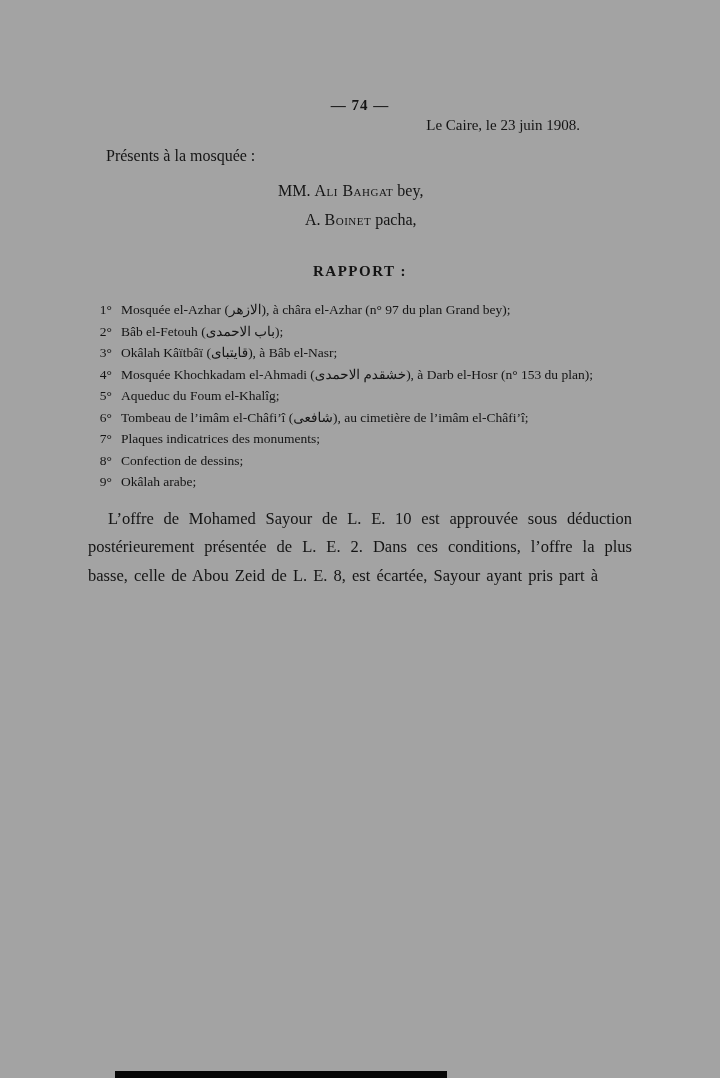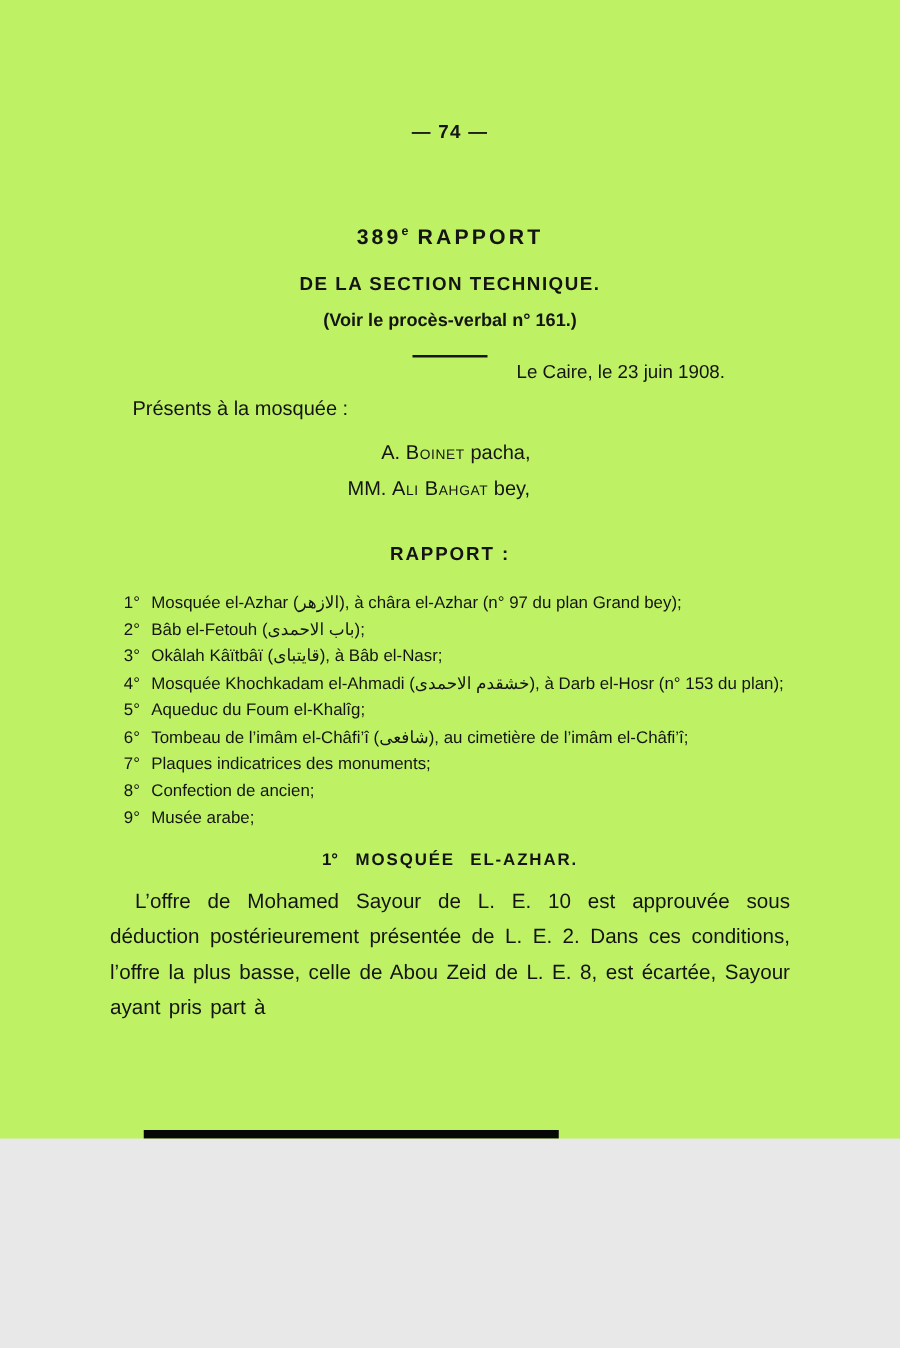--- a/index.html
+++ b/index.html
@@ -1,23 +1,23 @@
 <!DOCTYPE html>
 <html lang="fr"><head>
 <meta charset="utf-8">
 <style>
   html,body { margin:0; padding:0; background:#e8e8e8; }
   .page {
     position: relative;
     width: 720px;
-    height: 911px;
+    height: 1078px;
     margin: 0 auto;
-    background: #bef264;
+    background: #a3a3a3;
     color: #141414;
-    font-family: Liberation Sans, sans-serif;
+    font-family: Liberation Serif, serif;
     overflow: hidden;
   }
   .content { padding: 0 88px; }
 
   .page-number {
     margin-top: 97px;
     text-align: center;
     font-size: 15px;
     font-weight: bold;
     letter-spacing: 1px;
@@ -123,45 +123,36 @@
   }
 </style>
 </head>
 <body>
 
 <div class="page">
   <div class="content">
 
     <div class="page-number">— 74 —</div>
 
-    <div class="title-block">
-      <div class="report-title">
-        <span>389</span><sup>e</sup>
-        <span>RAPPORT</span>
-      </div>
-      <div class="report-subtitle">DE LA SECTION TECHNIQUE.</div>
-      <div class="report-reference">(Voir le procès-verbal n° 161.)</div>
-      <hr class="title-rule">
-    </div>
 
     <div class="dateline">Le Caire, le 23 juin 1908.</div>
 
     <div class="presents">Présents à la mosquée :</div>
 
     <div class="attendees">
+      <div class="attendee-line">
+        <span>MM.</span>
+        <span class="att-name">Ali Bahgat</span>
+        <span>bey,</span>
+      </div>
       <div class="attendee-line indented">
         <span>A.</span>
         <span class="att-name">Boinet</span>
         <span>pacha,</span>
       </div>
-      <div class="attendee-line">
-        <span>MM.</span>
-        <span class="att-name">Ali Bahgat</span>
-        <span>bey,</span>
-      </div>
     </div>
 
     <div class="sommaire-heading">RAPPORT :</div>
 
     <div class="som-list">
       <div class="som-item">
         <span class="som-num">1°</span>
         <span class="som-text">Mosquée el-Azhar (الازهر), à châra el-Azhar (n° 97 du plan Grand bey);</span>
       </div>
       <div class="som-item">
@@ -183,31 +174,28 @@
       <div class="som-item">
         <span class="som-num">6°</span>
         <span class="som-text">Tombeau de l’imâm el-Châfi’î (شافعى), au cimetière de l’imâm el-Châfi’î;</span>
       </div>
       <div class="som-item">
         <span class="som-num">7°</span>
         <span class="som-text">Plaques indicatrices des monuments;</span>
       </div>
       <div class="som-item">
         <span class="som-num">8°</span>
-        <span class="som-text">Confection de ancien;</span>
+        <span class="som-text">Confection de dessins;</span>
       </div>
       <div class="som-item">
         <span class="som-num">9°</span>
-        <span class="som-text">Musée arabe;</span>
+        <span class="som-text">Okâlah arabe;</span>
       </div>
     </div>
 
-    <div class="section-heading">
-      <span class="sec-num">1°</span><span>MOSQUÉE EL-AZHAR.</span>
-    </div>
 
     <div class="body-text">
       <p>L’offre de Mohamed Sayour de L. E. 10 est approuvée sous déduction postérieurement présentée de L. E. 2. Dans ces conditions, l’offre la plus basse, celle de Abou Zeid de L. E. 8, est écartée, Sayour ayant pris part à</p>
     </div>
 
   </div>
 
   <div class="scan-bar"></div>
 </div>
 

